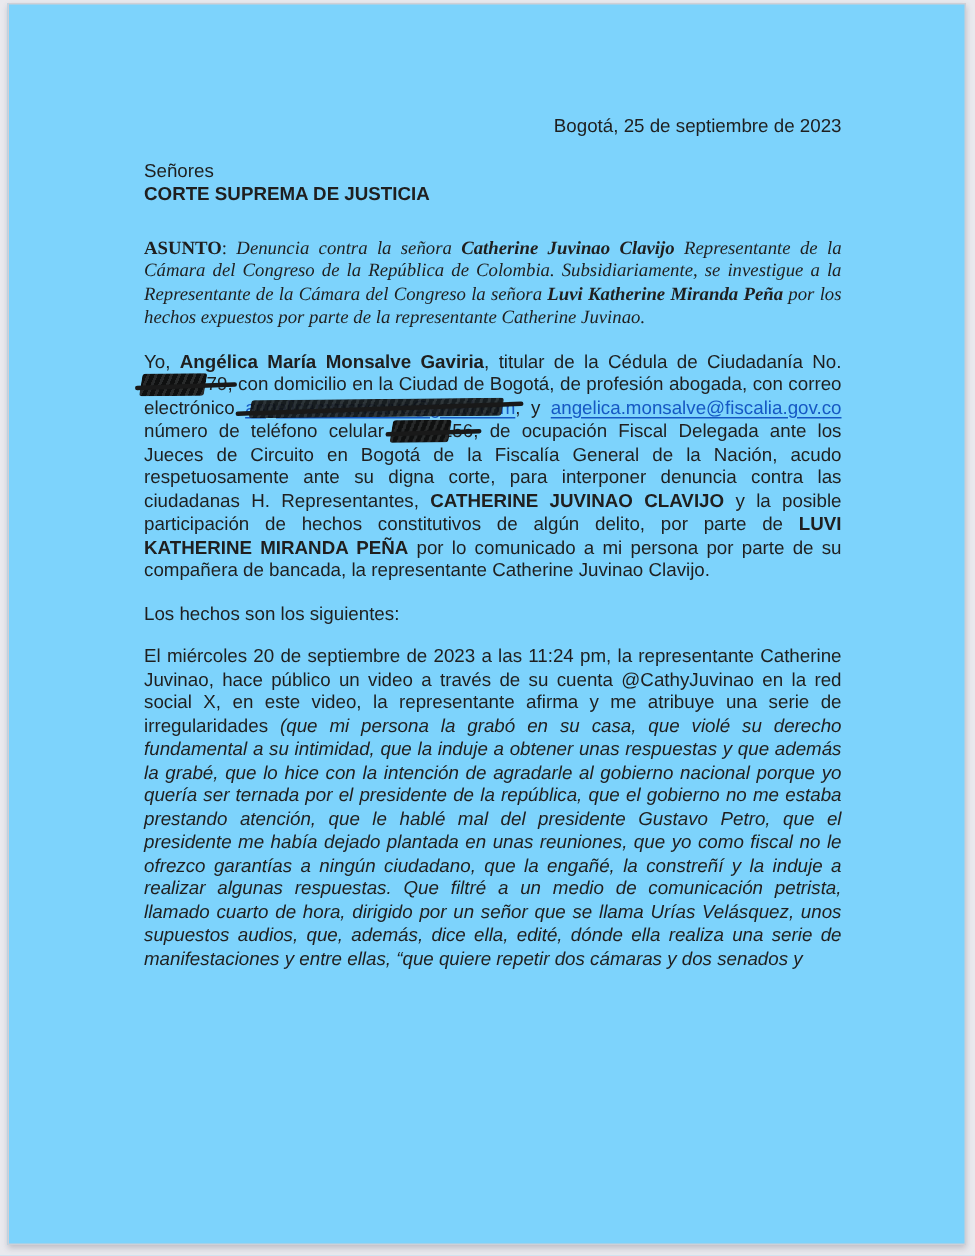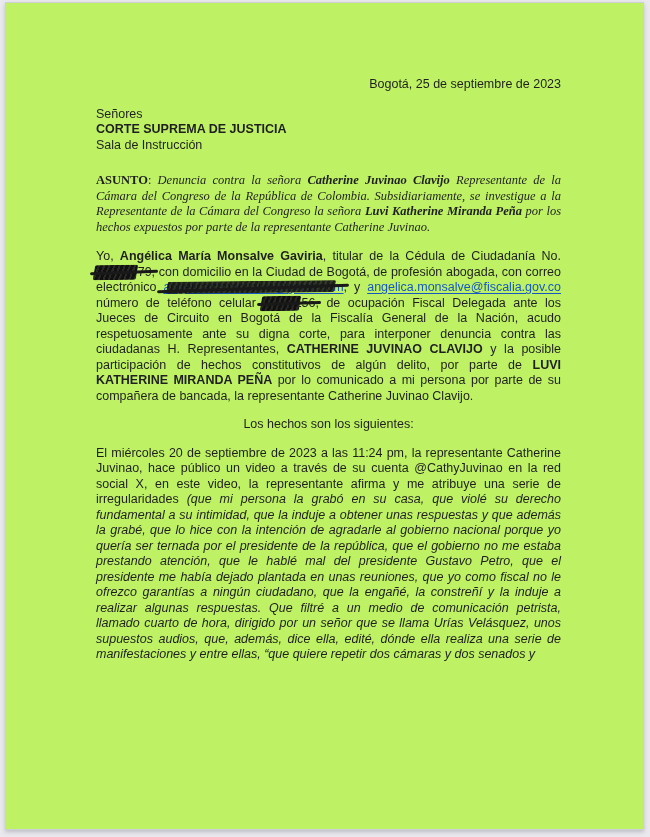--- a/index.html
+++ b/index.html
@@ -10,21 +10,21 @@
     background: #e9e9ee;
     font-family: "Liberation Sans", "DejaVu Sans", sans-serif;
     overflow: hidden;
   }
   .page {
     position: relative;
     box-sizing: border-box;
     margin: 2px 6px 0 5px;
     width: 639px;
     height: 828px;
-    background: #bef264;
+    background: #7dd3fc;
     border: 1px solid #cfcfd6;
     box-shadow: 0 2px 4px rgba(60,60,80,.25);
     color: #1f1f1f;
   }
   .content {
     position: absolute;
     left: 90px;
     top: 74px;
     width: 465px;
     font-size: 12.5px;
@@ -34,21 +34,21 @@
     text-align: right;
     width: 465px;
   }
   .address-block { margin-top: 14px; }
   .para {
     margin: 13px 0 0 0;
     text-align: justify;
   }
   .para.asunto { margin-top: 20px; font-family: Liberation Serif, serif; }
   .para.intro  { margin-top: 14px; }
-  .heading { text-align: center; }
+  .heading { text-align: left; }
   .b { font-weight: bold; }
   .i { font-style: italic; }
   .link {
     color: #1558c4;
     text-decoration: underline;
     text-underline-offset: 2px;
   }
   
   .redacted {
     display: inline-block;
@@ -84,21 +84,20 @@
 <body>
 
 <div class="page">
   <div class="content">
 
     <div class="date-line">Bogotá, 25 de septiembre de 2023</div>
 
     <div class="address-block">
       <div>Señores</div>
       <div class="b">CORTE SUPREMA DE JUSTICIA</div>
-      <div>Sala de Instrucción</div>
     </div>
 
     <p class="para asunto"><span class="b">ASUNTO</span><span>: </span><span class="i">Denuncia contra la señora </span><span class="b i">Catherine Juvinao Clavijo</span><span class="i"> Representante de la Cámara del Congreso de la República de Colombia. Subsidiariamente, se investigue a la Representante de la Cámara del Congreso la señora </span><span class="b i">Luvi Katherine Miranda Peña</span><span class="i"> por los hechos expuestos por parte de la representante Catherine Juvinao.</span></p>
 
     <p class="para intro"><span>Yo, </span><span class="b">Angélica María Monsalve Gaviria</span><span>, titular de la Cédula de Ciudadanía No. </span><span class="redacted redacted-tail">2&nbsp;&nbsp;&nbsp;&nbsp;&nbsp;&nbsp;&nbsp;&nbsp;&nbsp;&nbsp;79</span><span>, con domicilio en la Ciudad de Bogotá, de profesión abogada, con correo electrónico </span><span class="link redacted redacted-partial">angelicammonsalve@gmail.com</span><span>, y </span><span class="link">angelica.monsalve@fiscalia.gov.co</span><span> número de teléfono celular </span><span class="redacted redacted-tail">&nbsp;&nbsp;&nbsp;&nbsp;&nbsp;&nbsp;&nbsp;&nbsp;&nbsp;156</span><span>, de ocupación Fiscal Delegada ante los Jueces de Circuito en Bogotá de la Fiscalía General de la Nación, acudo respetuosamente ante su digna corte, para interponer denuncia contra las ciudadanas H. Representantes, </span><span class="b">CATHERINE JUVINAO CLAVIJO</span><span> y la posible participación de hechos constitutivos de algún delito, por parte de </span><span class="b">LUVI KATHERINE MIRANDA PEÑA</span><span> por lo comunicado a mi persona por parte de su compañera de bancada, la representante Catherine Juvinao Clavijo.</span></p>
 
 
     <p class="para heading"><span>Los hechos son los siguientes:</span></p>
 
     <p class="para"><span>El miércoles 20 de septiembre de 2023 a las 11:24 pm, la representante Catherine Juvinao, hace público un video a través de su cuenta @CathyJuvinao en la red social X, en este video, la representante afirma y me atribuye una serie de irregularidades </span><span class="i">(que mi persona la grabó en su casa, que violé su derecho fundamental a su intimidad, que la induje a obtener unas respuestas y que además la grabé, que lo hice con la intención de agradarle al gobierno nacional porque yo quería ser ternada por el presidente de la república, que el gobierno no me estaba prestando atención, que le hablé mal del presidente Gustavo Petro, que el presidente me había dejado plantada en unas reuniones, que yo como fiscal no le ofrezco garantías a ningún ciudadano, que la engañé, la constreñí y la induje a realizar algunas respuestas. Que filtré a un medio de comunicación petrista, llamado cuarto de hora, dirigido por un señor que se llama Urías Velásquez, unos supuestos audios, que, además, dice ella, edité, dónde ella realiza una serie de manifestaciones y entre ellas, “que quiere repetir dos cámaras y dos senados y</span></p>

